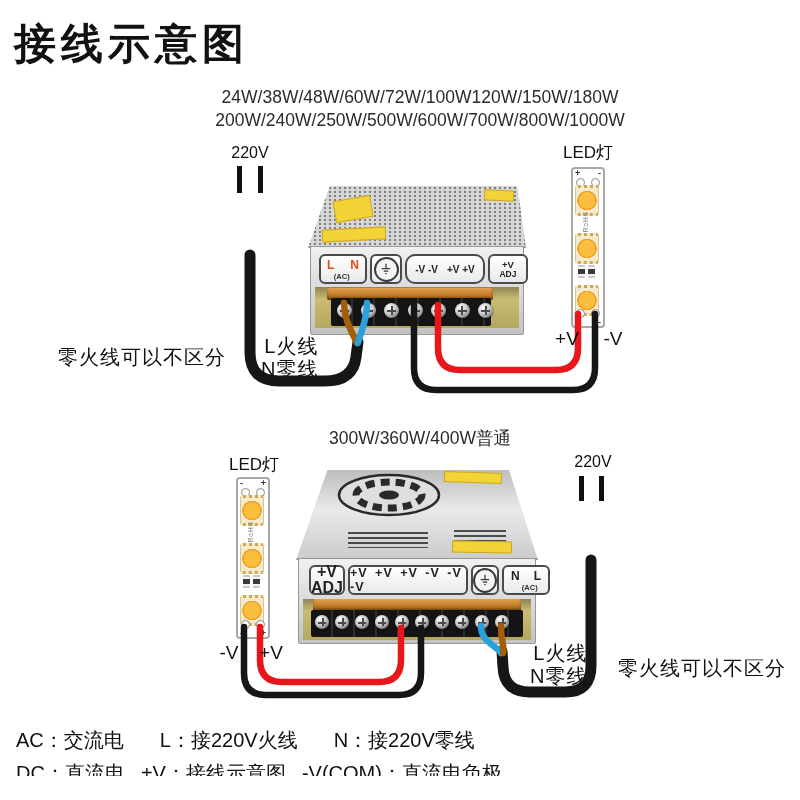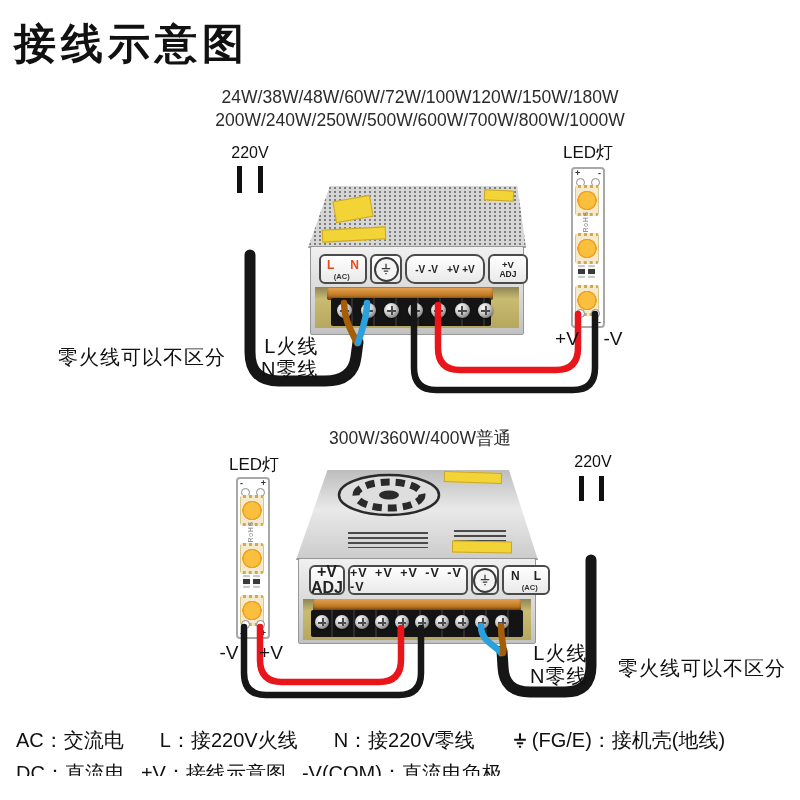--- a/index.html
+++ b/index.html
@@ -309,26 +309,20 @@
     <path class="w wb" d="M481,626 C481,642 496,645 501,653"></path>
     <path class="w wn" d="M501,626 C501,643 505,647 503,653"></path>
     <path class="w wr" d="M401,628 L401,660 Q401,682 379,682 L282,682 Q260,682 260,660 L260,627"></path>
     <path class="w wk" d="M421,628 L421,673 Q421,695 399,695 L266,695 Q244,695 244,673 L244,627"></path>
   </svg>
 
   <div class="abs legend leg1">
     <span>AC：交流电</span>
     <span>L：接220V火线</span>
     <span>N：接220V零线</span>
-    <span class="fg-group">
-      <svg class="gleg" width="18" height="20" viewBox="0 0 20 20">
-          <path d="M10 1.5 V8 M3.5 8.5 H16.5 M6.5 12.5 H13.5 M8.8 16.5 H11.2"></path>
-        </svg>
-      <span>(FG/E)：接机壳(地线)</span>
-    </span>
   </div>
   <div class="abs legend leg2">
     <span>DC：直流电</span>
     <span>+V：接线示意图</span>
     <span>-V(COM)：直流电负极</span>
   </div>
 
 </div>
 
 </body></html>

